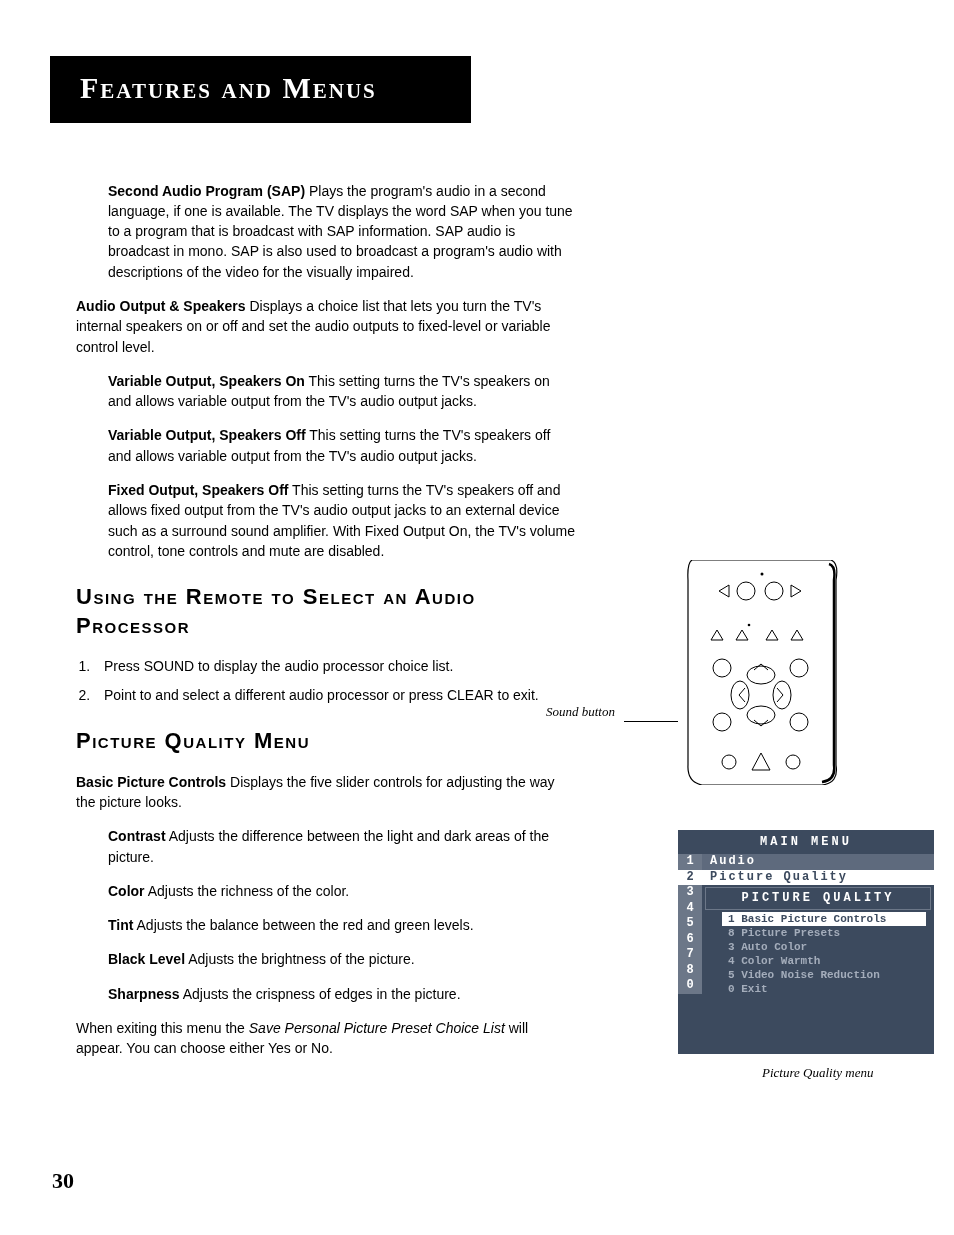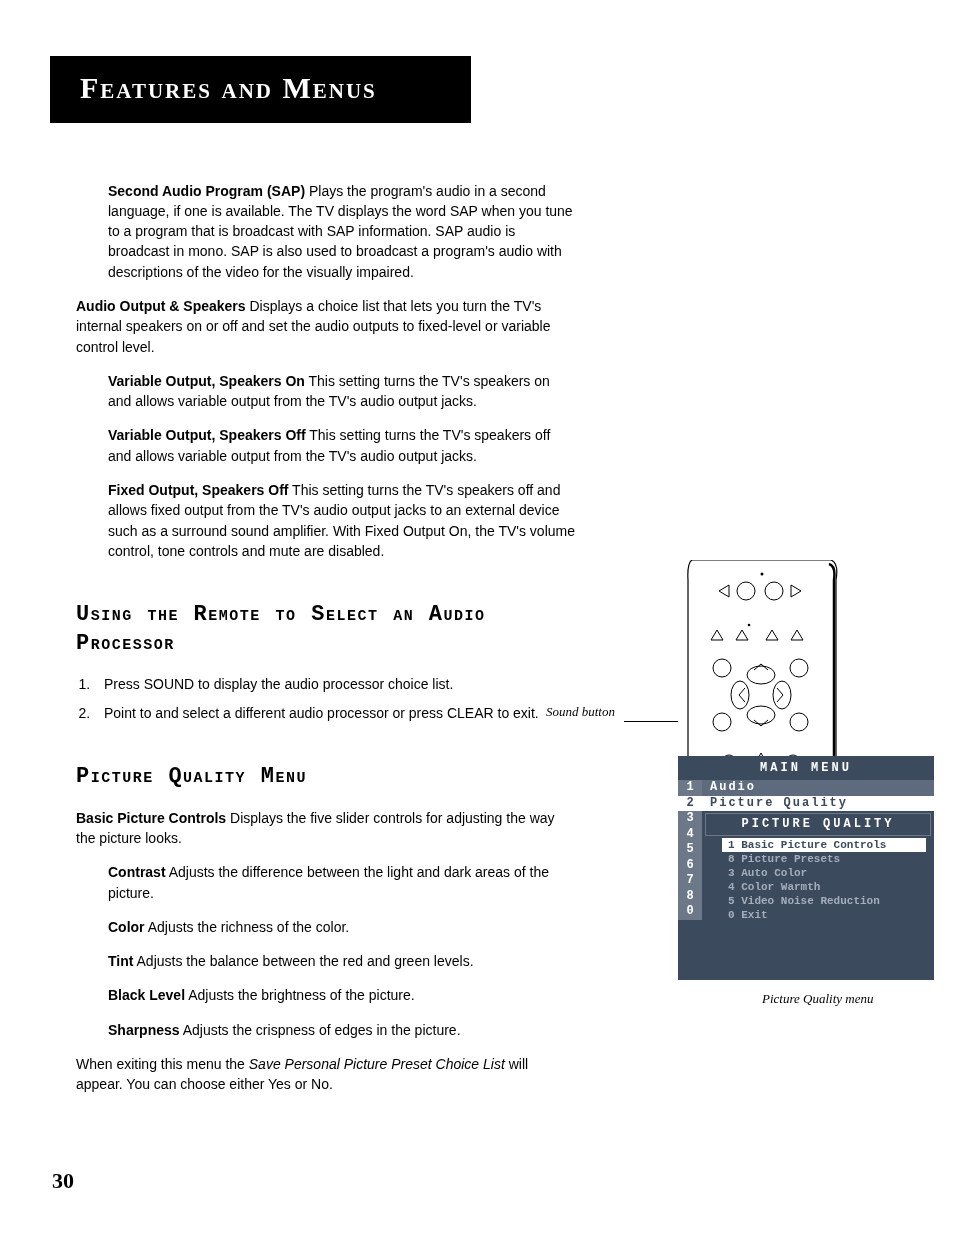--- a/index.html
+++ b/index.html
@@ -32,23 +32,23 @@
       margin-left: 24px;
     }
     .indent1 { margin-left: 32px; }
     p { margin-bottom: 14px; }
     .bold { font-weight: bold; }
     h2 {
       font-variant: small-caps;
       font-weight: bold;
       font-size: 22px;
       letter-spacing: 1.5px;
-      margin-top: 40px;
+      margin-top: 22px;
       margin-bottom: 16px;
-      font-family: Liberation Mono, monospace;
+      font-family: Liberation Sans, sans-serif;
       line-height: 1.3;
     }
     ol { margin-left: 18px; margin-top: 8px; }
     ol li { margin-bottom: 8px; padding-left: 10px; }
     .page-num {
       position: absolute;
       bottom: 38px;
       left: 52px;
       font-family: Georgia, serif;
       font-size: 22px;
@@ -68,21 +68,21 @@
     }
     .remote-caption-line {
       position: absolute;
       top: 161px;
       left: -10px;
       width: 54px;
       height: 1px;
       background: #000;
     }
     .remote-svg { width: 155px; height: 225px; margin-left: 50px; }
-    .menu-illus { top: 756px; right: 48px; width: 256px; padding-left: 28px; }
+    .menu-illus { top: 830px; right: 48px; width: 256px; padding-left: 28px; }
     .menubox {
       width: 256px;
       background: #3c4a5e;
       color: #fff;
       font-family: "Courier New", monospace;
       font-size: 12px;
       position: relative;
       height: 224px;
     }
     .menubox-title {

